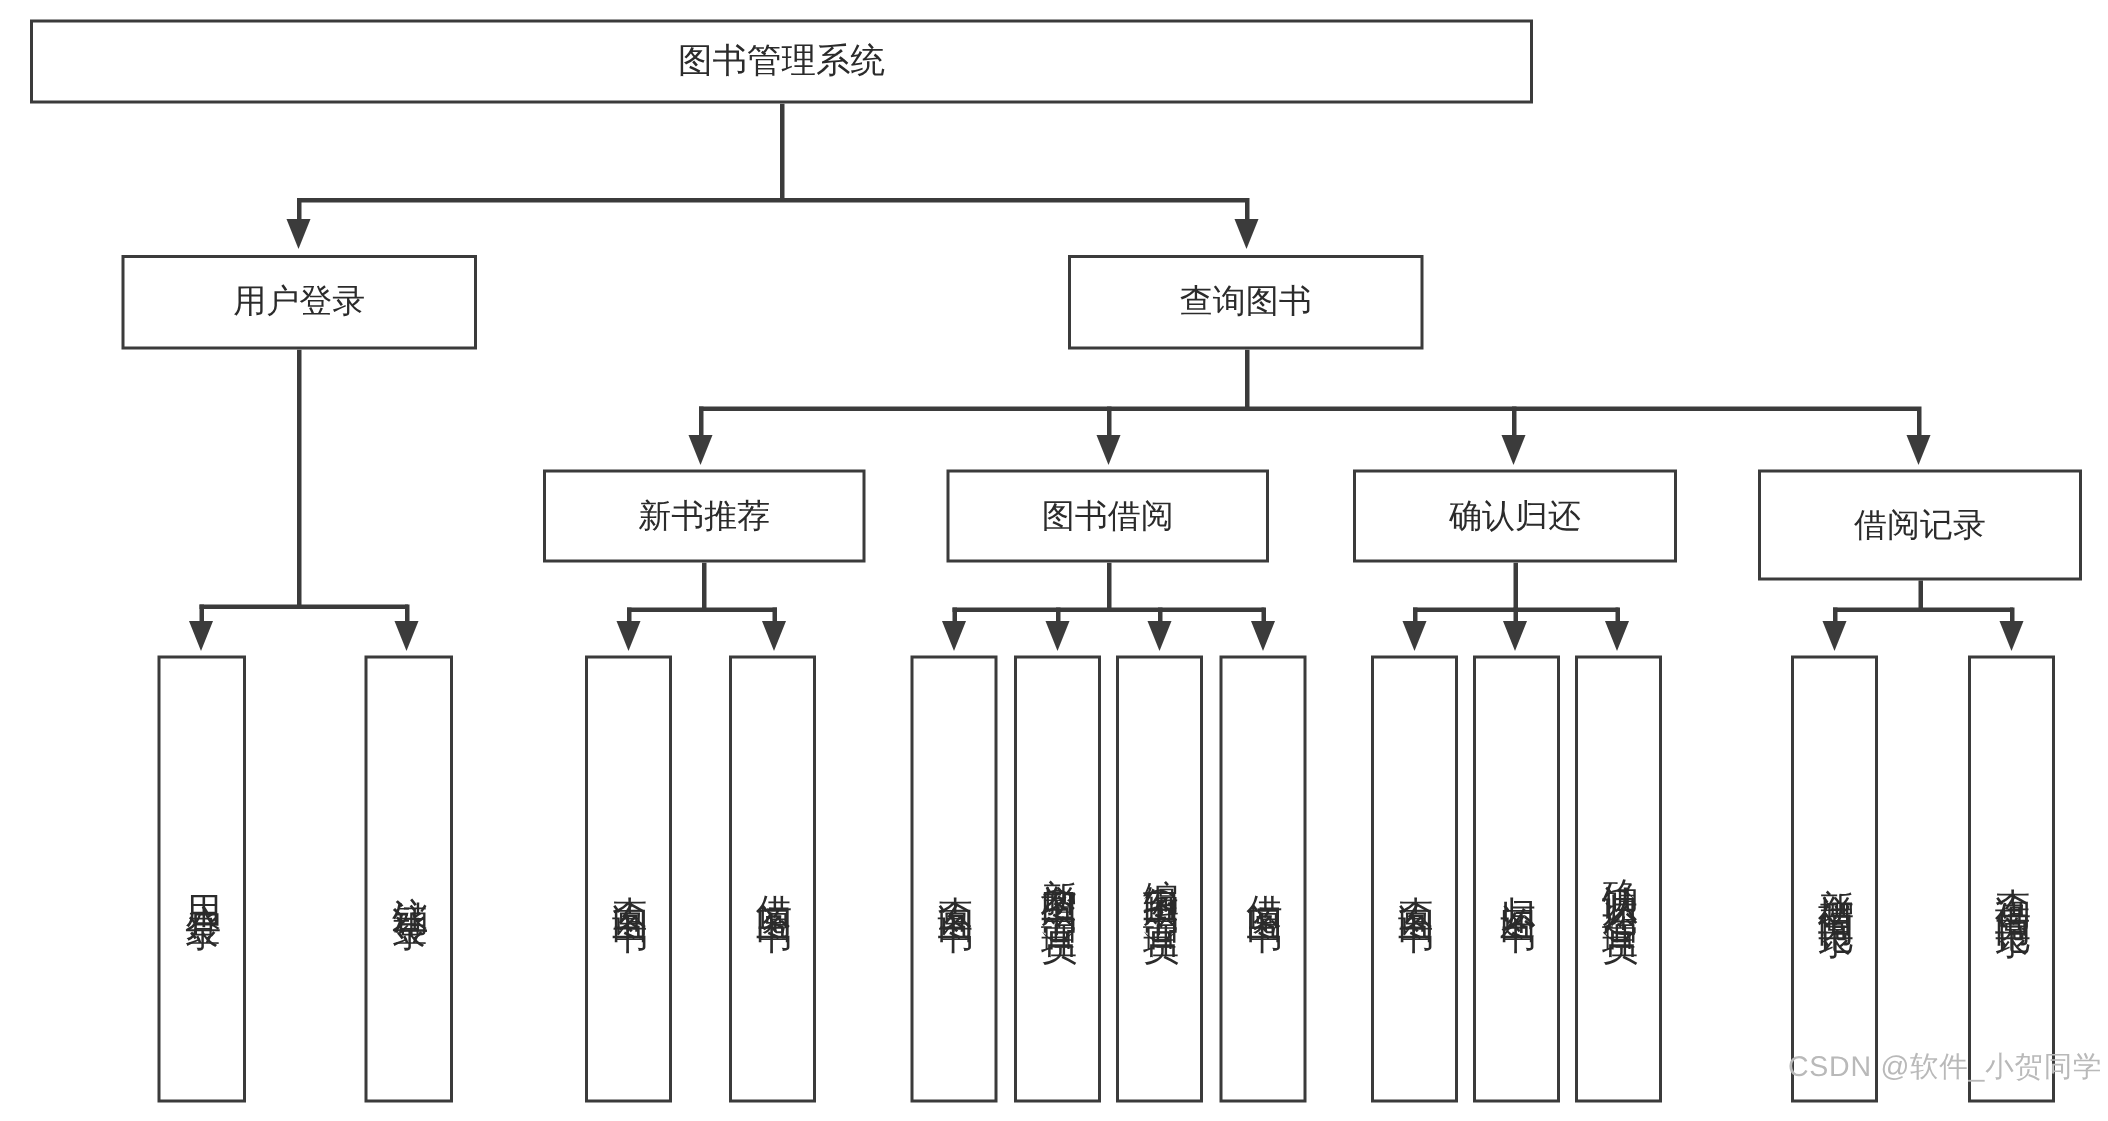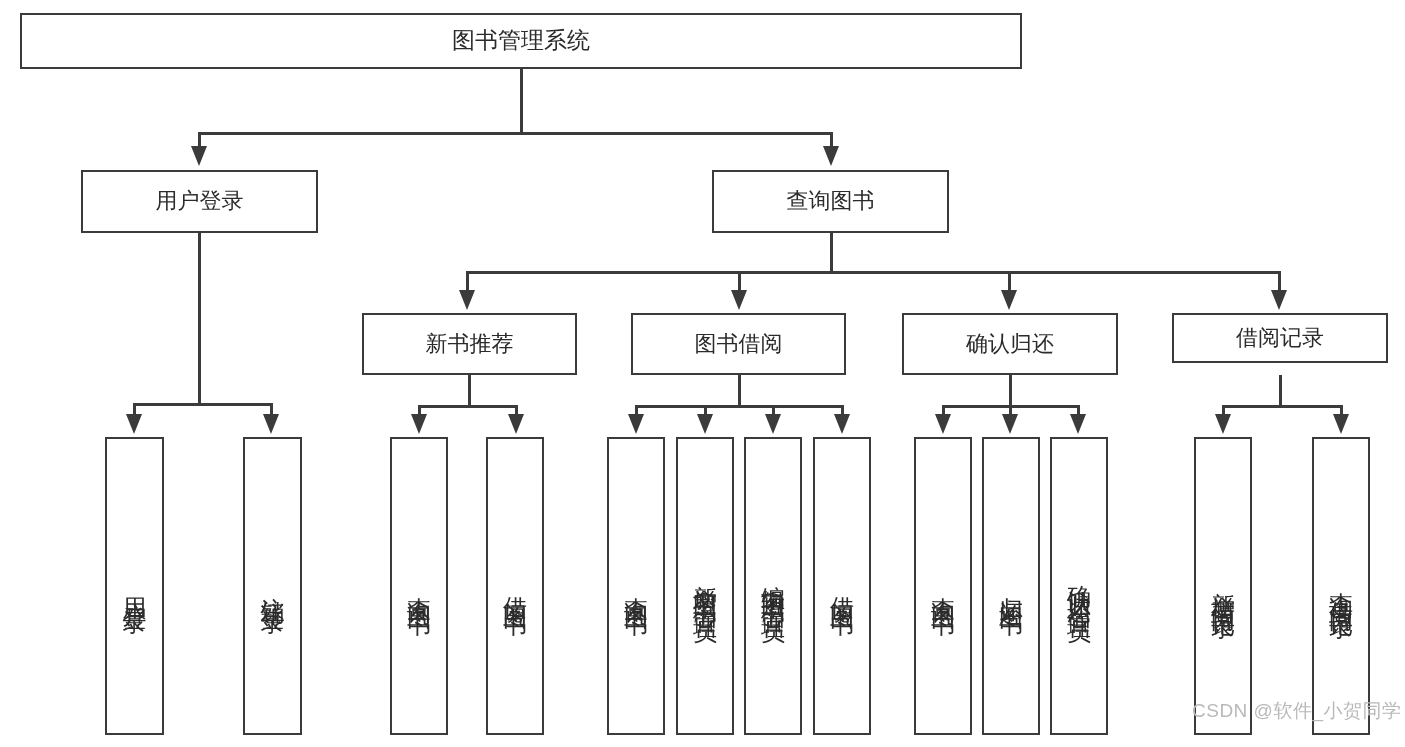--- a/index.html
+++ b/index.html
@@ -130,21 +130,21 @@
 
   <div class="node horiz" style="left:631px; top:313px; width:215px; height:62px;">
     <span class="label">图书借阅</span>
   </div>
   <div class="node horiz" style="left:362px; top:313px; width:215px; height:62px;">
     <span class="label">新书推荐</span>
   </div>
   <div class="node horiz" style="left:902px; top:313px; width:216px; height:62px;">
     <span class="label">确认归还</span>
   </div>
-  <div class="node horiz" style="left:1172px; top:313px; width:216px; height:50px;">
+  <div class="node horiz" style="left:1172px; top:313px; width:216px; height:74px;">
     <span class="label">借阅记录</span>
   </div>
 
   <div class="vline" style="left:468px; top:375px; height:32px;"></div>
   <div class="hline" style="left:418px; top:405px; width:100px;"></div>
   <div class="vline" style="left:418px; top:405px; height:10px;"></div>
   <div class="arrow" style="left:411px; top:414px;"></div>
   <div class="vline" style="left:515px; top:405px; height:10px;"></div>
   <div class="arrow" style="left:508px; top:414px;"></div>
 

